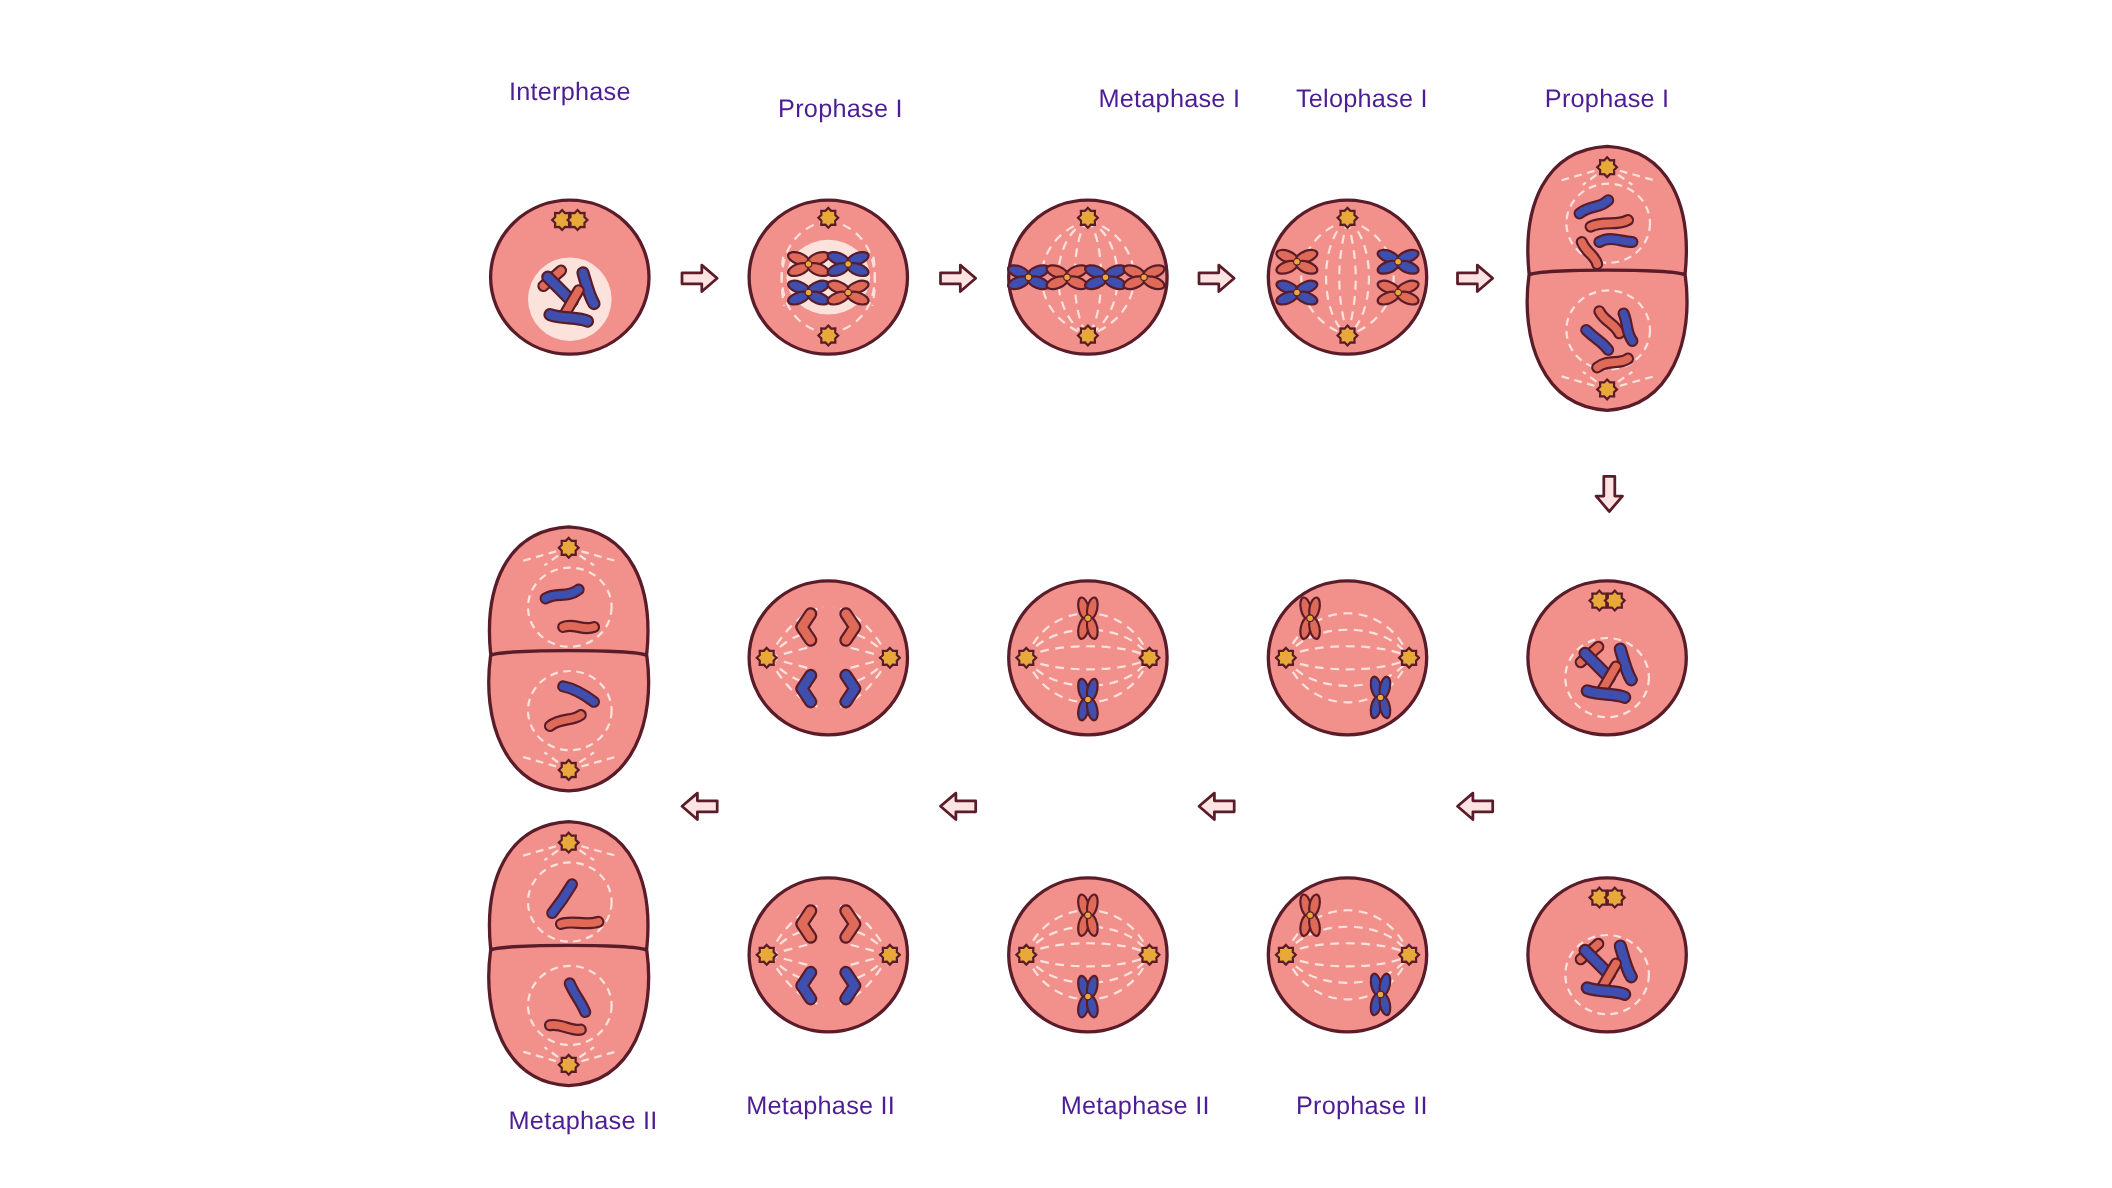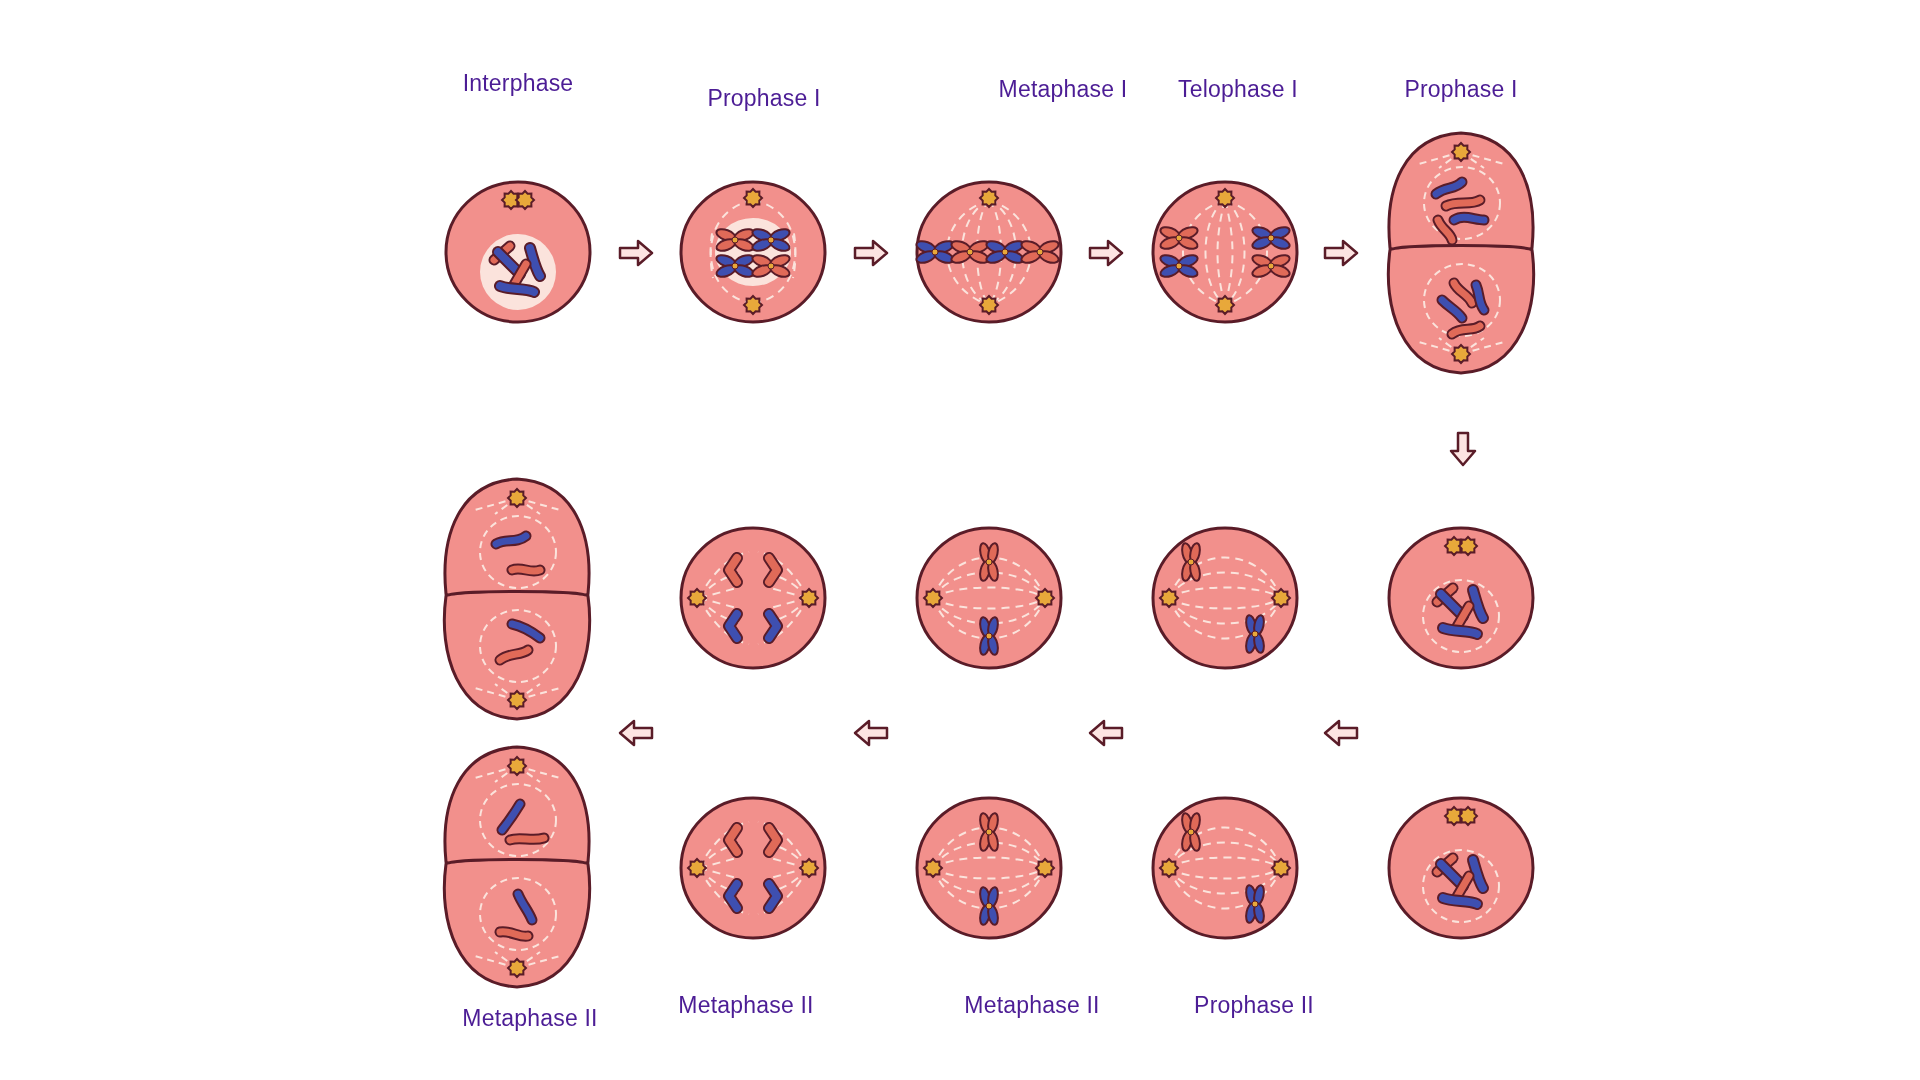--- a/index.html
+++ b/index.html
@@ -16,21 +16,21 @@
 
 <div class="label" style="left:518px; top:70px;">Interphase</div>
 <div class="label" style="left:764px; top:70px;margin-top:15px;">Prophase I</div>
 <div class="label" style="left:1031px; top:76px;margin-left:32px;">Metaphase I</div>
 <div class="label" style="left:1238px; top:76px;">Telophase I</div>
 <div class="label" style="left:1461px; top:76px;">Prophase I</div>
 
 <div class="label" style="left:530px; top:1005px;">Metaphase II</div>
 <div class="label" style="left:746px; top:992px;">Metaphase II</div>
 <div class="label" style="left:1032px; top:992px;">Metaphase II</div>
-<div class="label" style="left:1238px; top:992px;margin-left:16px;">Prophase II</div>
+<div class="label" style="left:1238px; top:992px;">Prophase II</div>
 
 <svg width="0" height="0" style="position:absolute">
   <defs>
     <g id="centro">
       <polygon points="0,-9 2.6,-6.3 6.4,-6.4 6.3,-2.6 9,0 6.3,2.6 6.4,6.4 2.6,6.3 0,9 -2.6,6.3 -6.4,6.4 -6.3,2.6 -9,0 -6.3,-2.6 -6.4,-6.4 -2.6,-6.3" fill="#e8a83a" stroke="#5a1c28" stroke-width="2"></polygon>
     </g>
 
     <g id="xbow-blue">
       <ellipse cx="-9" cy="-5" rx="10" ry="5" transform="rotate(20 -9 -5)" fill="#3e4fb0" stroke="#5a1c28" stroke-width="2"></ellipse>
       <ellipse cx="9" cy="-5" rx="10" ry="5" transform="rotate(-20 9 -5)" fill="#3e4fb0" stroke="#5a1c28" stroke-width="2"></ellipse>

